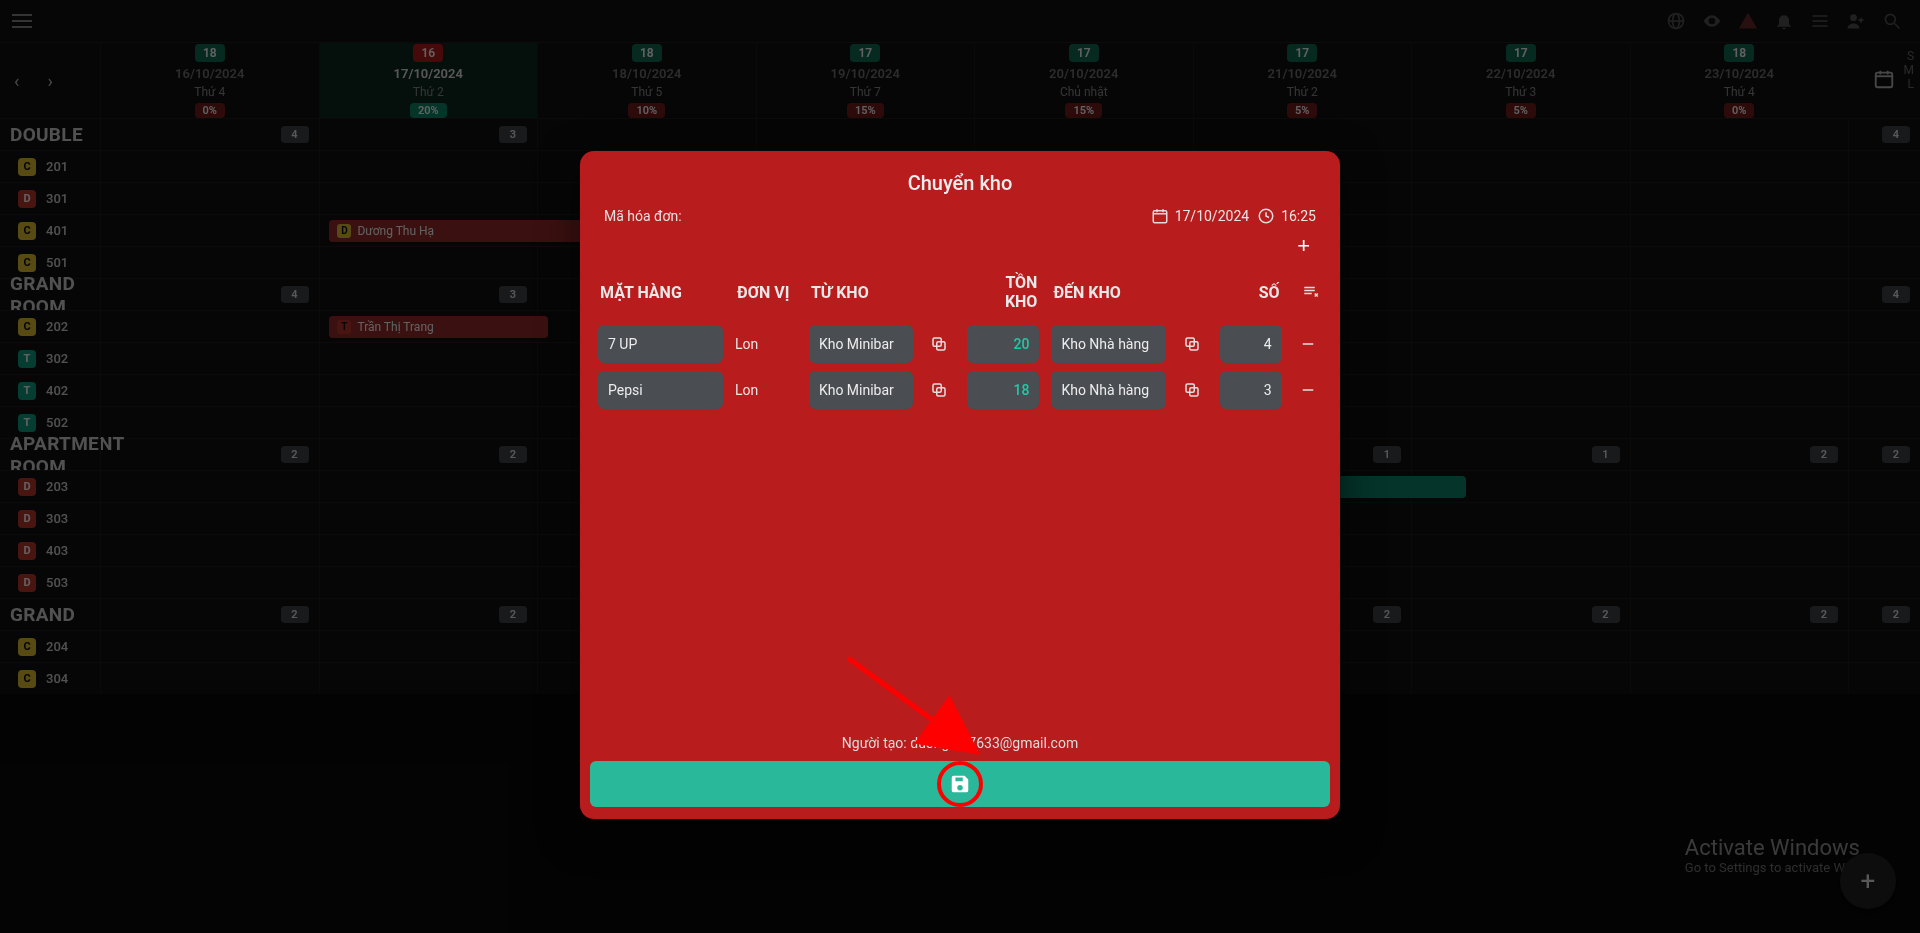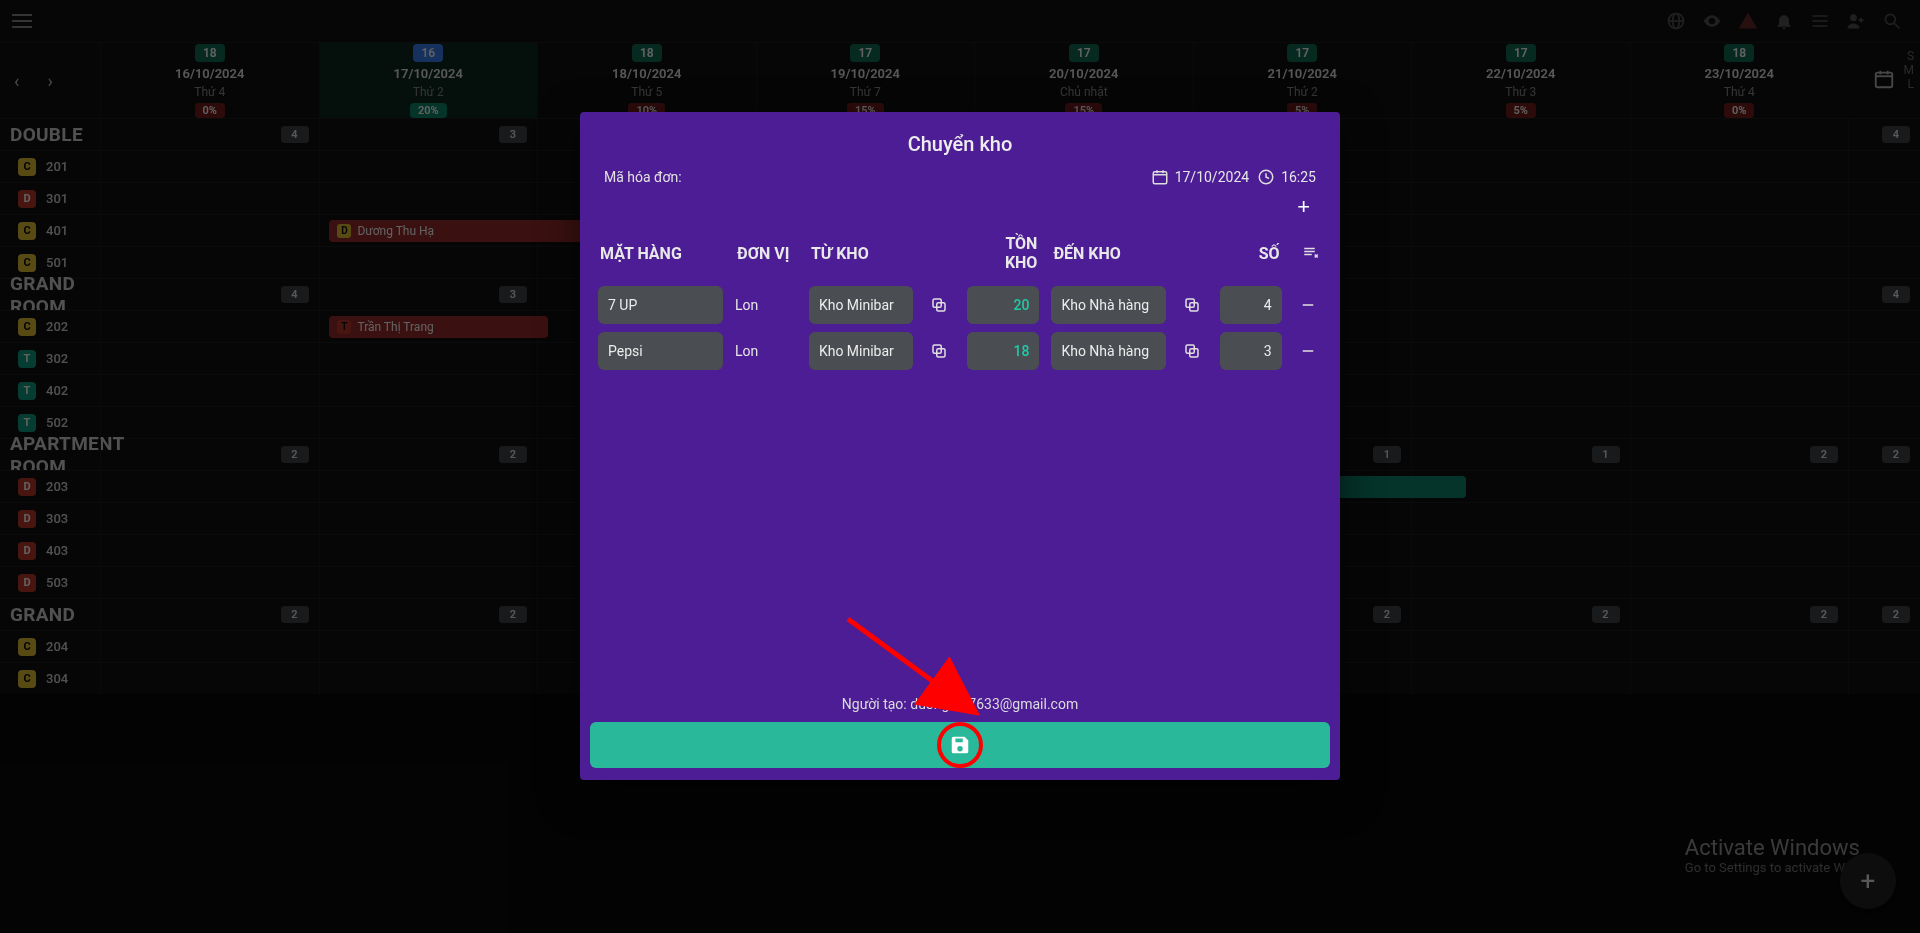--- a/index.html
+++ b/index.html
@@ -33,22 +33,22 @@
     height: 76px;
     display:flex;
     background: #121212;
     border-top:1px solid #1e1e1e;
   }
   .col-nav { width: 100px; display:flex; align-items:center; justify-content:flex-start; padding-left:14px; gap:28px; }
   .col-nav span { color:#bdbdbd; font-size:18px; cursor:pointer;}
   .col-day { flex:1; display:flex; flex-direction:column; align-items:center; justify-content:center; gap:4px; position:relative; border-left:1px solid #1b1b1b; }
   .col-day.active { background:#0e2a24; }
   .day-badge { background:#126e56; color:#fff; border-radius:4px; padding:0 8px; font-size:12px; line-height:18px; font-weight:600;}
-  .col-day.active .day-badge { background:#3b82f6; }
-  .day-date { font-size:13px; color:#e5e5e5; font-weight:600;}
+  .col-day.active .day-badge { background:#b91c1c; }
+  .day-date { font-size:13px; color:#737373; font-weight:600;}
   .col-day.active .day-date { color:#e6e6e6; }
   .day-dow { font-size:12px; color:#8d8d8d; }
   .day-pct { font-size:11px; padding:1px 8px; border-radius:4px; background:#7a1f1f; color:#fff; font-weight:600;}
   .day-pct.g { background:#0f8a6a; }
   .col-right { width:72px; display:flex; align-items:center; justify-content:center; position:relative;}
   .sml { position:absolute; right:6px; top:6px; font-size:12px; color:#6e6e6e; line-height:14px; text-align:right;}
   .cal-ico { width:22px; height:22px; }
 
   
   .grid { display:flex; flex-direction:column; }
@@ -79,25 +79,26 @@
   
   .overlay {
     position:absolute; inset:0;
     background: rgba(0,0,0,0.62);
     display:flex; align-items:flex-start; justify-content:center;
     padding-top:112px;
   }
   .modal {
     width: 760px;
     height: 668px;
-    background:#4c1d95;
-    border-radius:4px;
+    background:#b91c1c;
+    border-radius:14px;
     display:flex; flex-direction:column;
     position:relative;
     box-shadow: 0 12px 40px rgba(0,0,0,.55);
+    margin-top: 39px;
   }
   .m-title { text-align:center; font-size:20px; font-weight:500; color:#ededed; padding:20px 0 12px; }
   .m-form { display:flex; align-items:center; gap:12px; padding:0 24px; }
   .m-label { font-size:14px; color:#e2e2e2; }
   .m-field { position:relative; flex:0 0 200px; }
   .m-field input { width:100%; background:#4a4d51; border:none; border-radius:6px; color:#ececec; height:38px; padding:14px 12px 4px 12px; font-size:14px;}
   .m-float { position:absolute; top:2px; left:12px; font-size:10px; color:#b6b6b6; pointer-events:none;}
   .m-dticons { display:flex; align-items:center; gap:8px; margin-left:auto;}
   .m-dt { display:flex; align-items:center; gap:6px; color:#e6e6e6; font-size:14px;}
   .m-dt svg { width:18px; height:18px; fill:#dcdcdc; }

